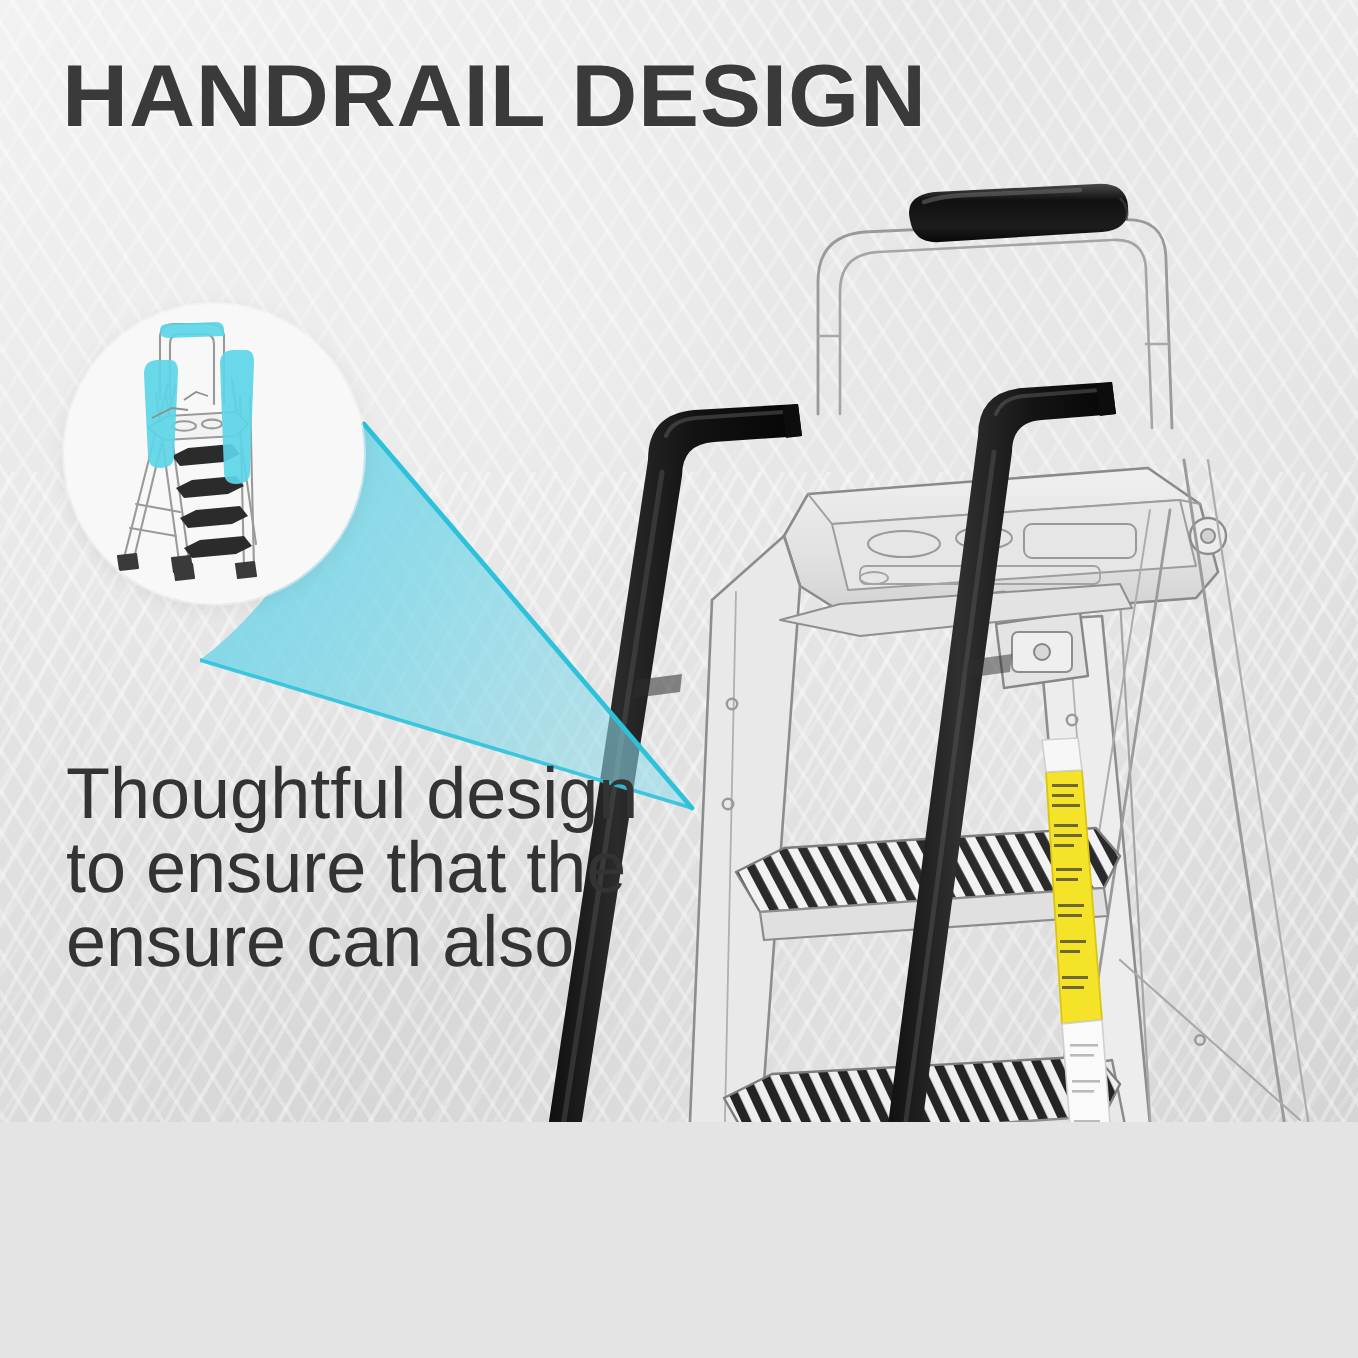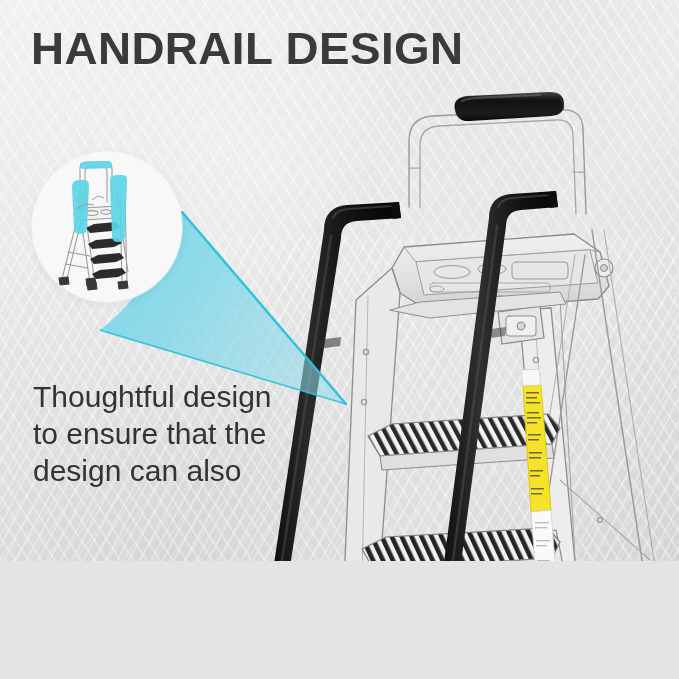--- a/index.html
+++ b/index.html
@@ -35,21 +35,21 @@
   
   .title{position:absolute;left:31px;top:24px;
     font-size:44px;line-height:50px;font-weight:700;letter-spacing:.4px;
     color:#3a3a3a;
     transform:scaleX(1.04);transform-origin:left center;
     text-shadow:0 1px 1px rgba(255,255,255,.6);
     white-space:nowrap;}
 
   
   .body-copy{position:absolute;left:33px;top:378px;width:240px;
-    font-size:30px;line-height:37px;color:#333333;font-weight:400;}
+    font-size:36px;line-height:37px;color:#333333;font-weight:400;}
   .body-copy span{display:block;white-space:nowrap;}
 
   
   .inset{position:absolute;left:32px;top:152px;width:150px;height:150px;
     border-radius:50%;background:#f8f8f8;overflow:hidden;
     box-shadow:0 2px 10px rgba(0,0,0,.07), 0 0 0 1px rgba(255,255,255,.55);}
   .inset svg{display:block;width:150px;height:150px;}
 
   
   .cone{position:absolute;left:100px;top:180px;width:340px;height:260px;
@@ -300,16 +300,16 @@
         <path d="M60 48 L66 44 L72 46"></path>
       </g>
     </svg>
   </div>
 
   <div class="title">HANDRAIL DESIGN</div>
 
   <div class="body-copy">
     <span>Thoughtful design</span>
     <span>to ensure that the</span>
-    <span>design can also</span>
+    <span>ensure can also</span>
   </div>
 
 </div>
 
 </body></html>

